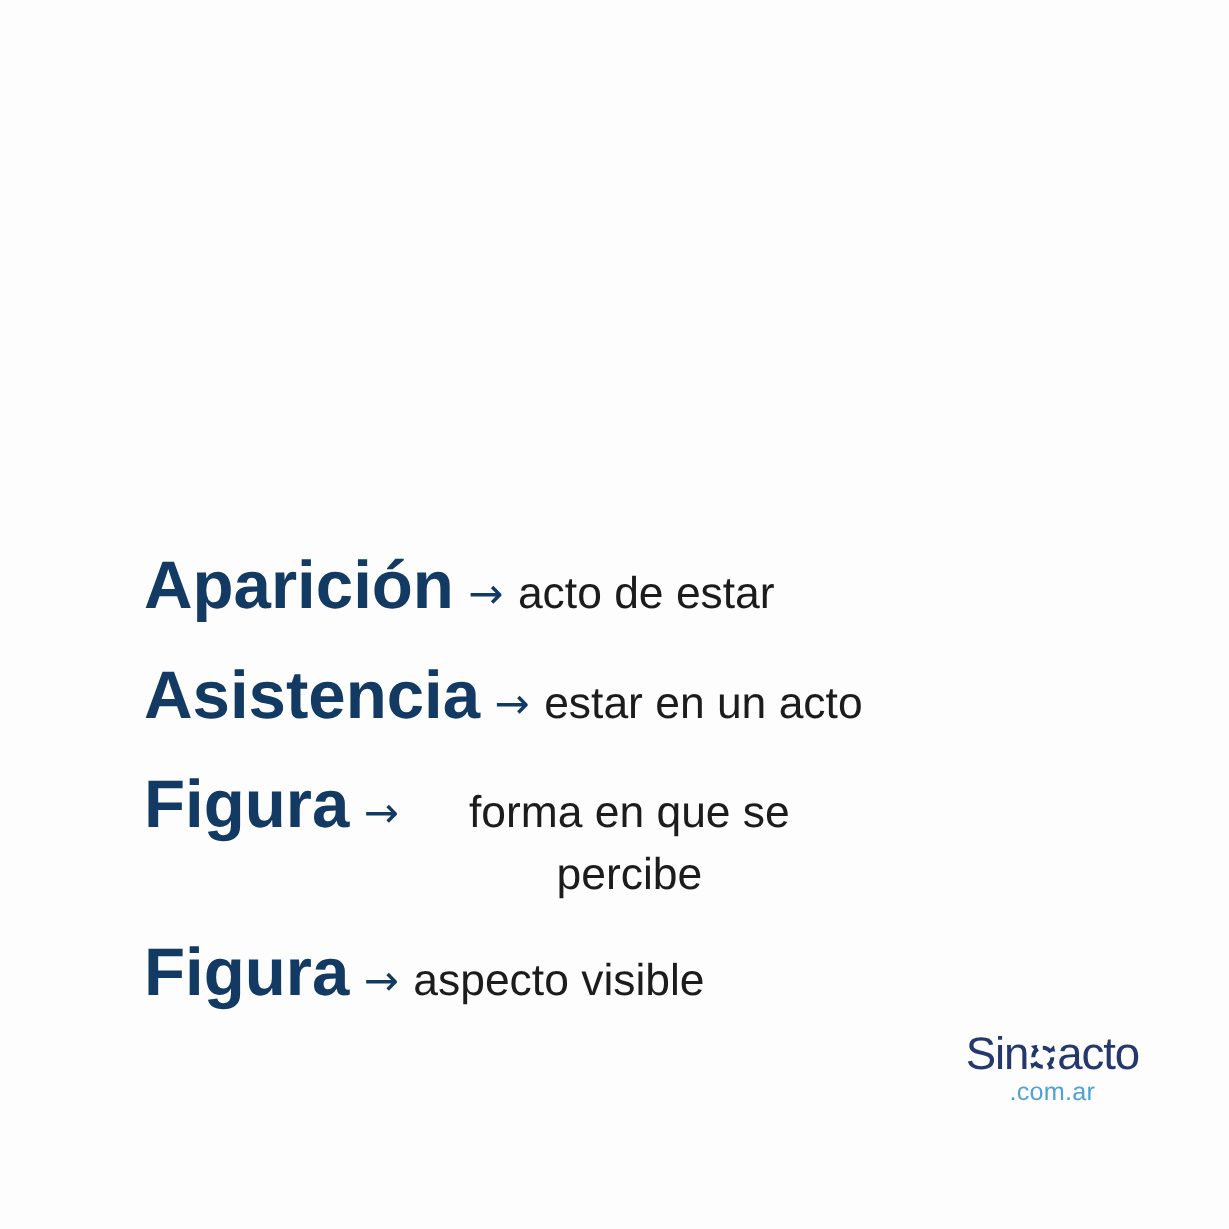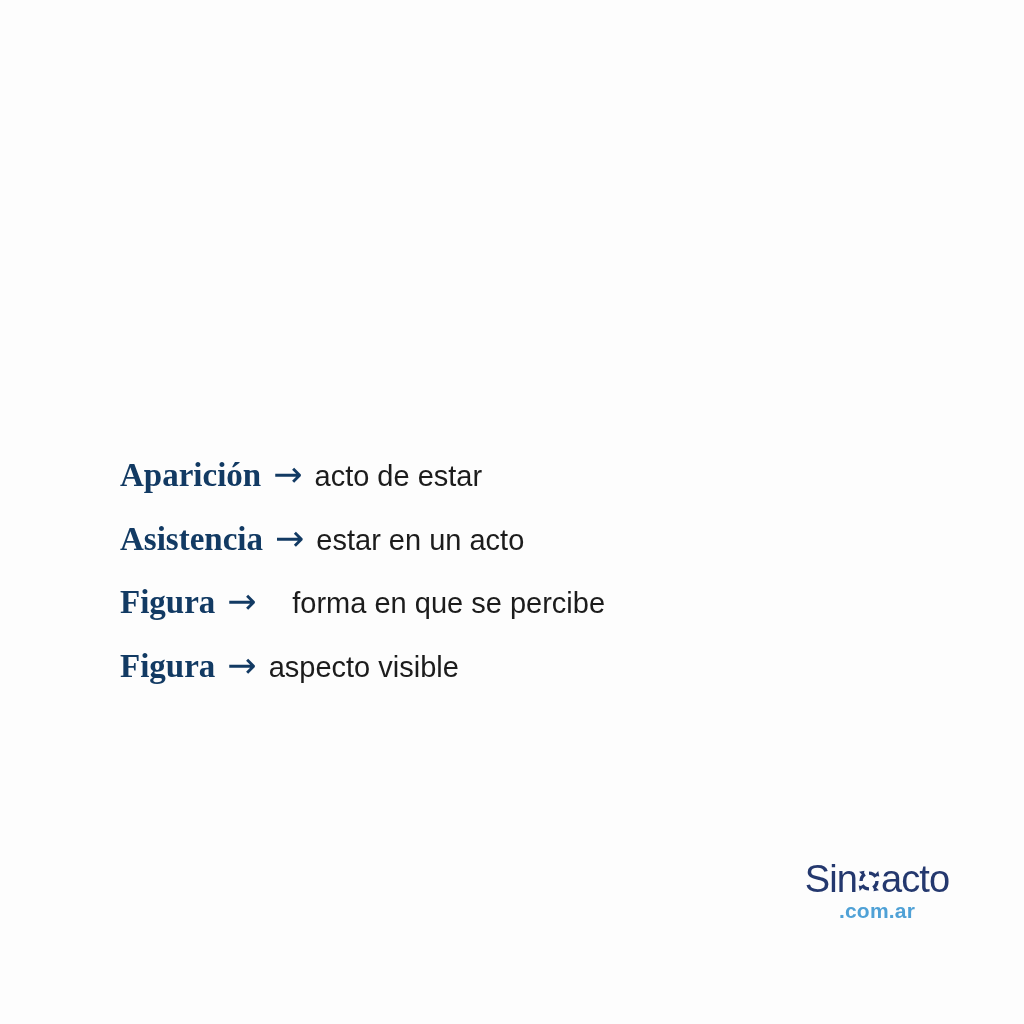--- a/index.html
+++ b/index.html
@@ -64,43 +64,43 @@
 
   .synonym-row {
     display: flex;
     align-items: baseline;
     margin-bottom: 18px;
   }
   .synonym-row:last-child { margin-bottom: 0; }
 
   .term {
     color: #123a63;
-    font-family: Liberation Serif, serif;
+    font-family: Liberation Sans, sans-serif;
     font-weight: 700;
-    font-size: 33px;
+    font-size: 56px;
     line-height: 1.3;
     white-space: nowrap;
     flex: 0 0 auto;
     text-align: center;
   }
 
   .arrow {
     color: #123a63;
     font-size: 35px;
     line-height: 1.3;
     padding: 0 12px;
     flex: 0 0 auto;
     font-family: "DejaVu Sans", sans-serif;
   }
 
   .definition {
     color: #1c1c1c;
     font-family: "Liberation Sans", sans-serif;
     font-weight: 400;
-    font-size: 29px;
+    font-size: 37px;
     line-height: 1.42;
     flex: 1 1 auto;
     min-width: 0;
   }
 
   .definition.wrapped {
     max-width: 360px;
     text-align: center;
   }
 
@@ -132,21 +132,21 @@
     top: 2px;
     margin: 0 -1px;
   }
   .logo-mark svg { display: block; width: 100%; height: 100%; }
 
   .logo-tld {
     display: block;
     margin-top: 2px;
     color: #4fa1d6;
     font-family: "Liberation Sans", sans-serif;
-    font-weight: 700;
+    font-weight: 400;
     font-size: 21px;
     letter-spacing: 0.2px;
   }
 </style>
 </head>
 <body>
 
 <div class="card">
 
 

